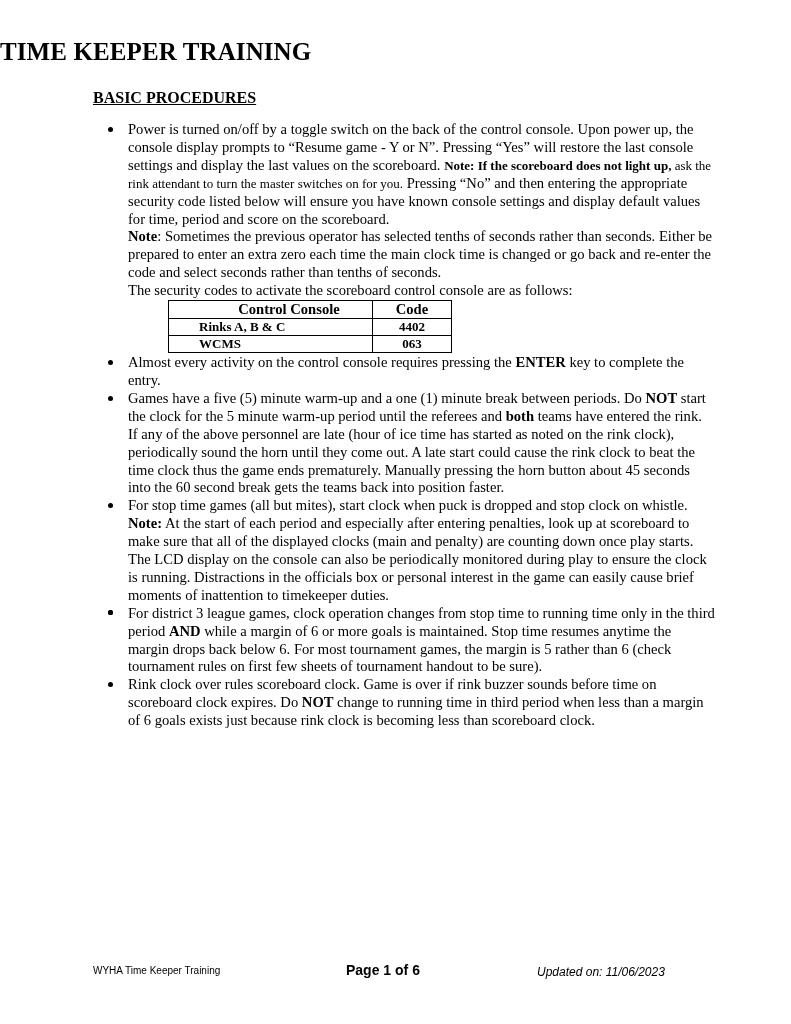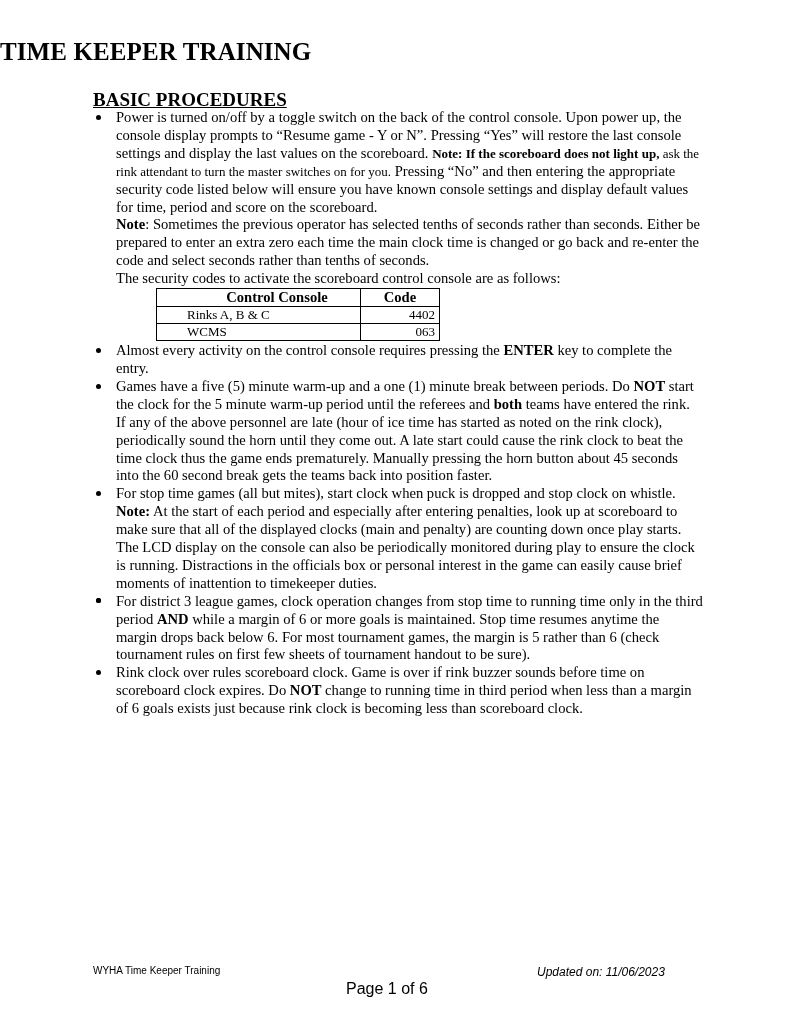--- a/index.html
+++ b/index.html
@@ -6,56 +6,56 @@
     body {
       width: 791px; height: 1024px; position: relative; overflow: hidden;
       font-family: "Liberation Serif", serif; color: #000;
     }
     .title {
       position: absolute; top: 38px; left: 0; width: 791px; text-align: left;
       font-weight: bold; font-size: 25px; letter-spacing: 0.1px;
     }
     .section-heading {
       position: absolute; top: 89px; left: 93px;
-      font-weight: bold; font-size: 19px; text-decoration: underline;
+      font-weight: bold; font-size: 16px; text-decoration: underline;
     }
     .list {
       position: absolute; top: 109px; left: 93px; width: 610px;
-      margin: 0; padding: 0; list-style: none;
+      margin: 12px; padding: 0; list-style: none;
       font-size: 14.6px; line-height: 17.9px;
     }
     .list li { position: relative; padding-left: 23px; margin: 0; }
     .bullet {
       position: absolute; left: 0; top: 0; width: 10px; text-align: center;
     }
     .bullet::before {
       content: ""; display: inline-block; width: 5px; height: 5px; border-radius: 50%;
       background: #000; vertical-align: middle; margin-top: -3px;
     }
     b { font-weight: bold; }
     .small-bold { font-size: 13px; }
     .small { font-size: 13px; }
     .codes-table {
       border-collapse: collapse; margin-left: 40px; margin-top: 0px; margin-bottom: 1px;
       font-size: 13px; line-height: 16px;
     }
     .codes-table th, .codes-table td {
-      border: 1px solid #000; padding: 0 4px;
+      border: 1px solid #000; padding: 0 4px; font-weight: bold;
     }
     .codes-table th { font-weight: bold; font-size: 14.6px; line-height: 17px; }
     .codes-table th.c1 { width: 158px; text-align: center; padding-left: 41px; }
     .codes-table th.c2 { width: 70px; text-align: center; }
     .codes-table td.c1 { text-align: left; padding-left: 30px; }
-    .codes-table td.c2 { text-align: right; }
+    .codes-table td.c2 { text-align: center; }
     .footer {
       position: absolute; top: 962px; left: 0; width: 702px; height: 20px;
       font-family: "Liberation Sans", sans-serif;
     }
     .footer-left { position: absolute; left: 93px; top: 3px; font-size: 10px; }
-    .footer-center { position: absolute; left: 346px; top: 18px; font-size: 16px; }
+    .footer-center { position: absolute; left: 346px; top: 0; font-size: 14px; font-weight: bold; }
     .footer-right { position: absolute; left: 537px; top: 3px; font-size: 12px; font-style: italic; }
   </style>
 </head>
 <body>
 
 <div class="title">TIME KEEPER TRAINING</div>
 <div class="section-heading">BASIC PROCEDURES</div>
 
 <ul class="list">
   <li>

